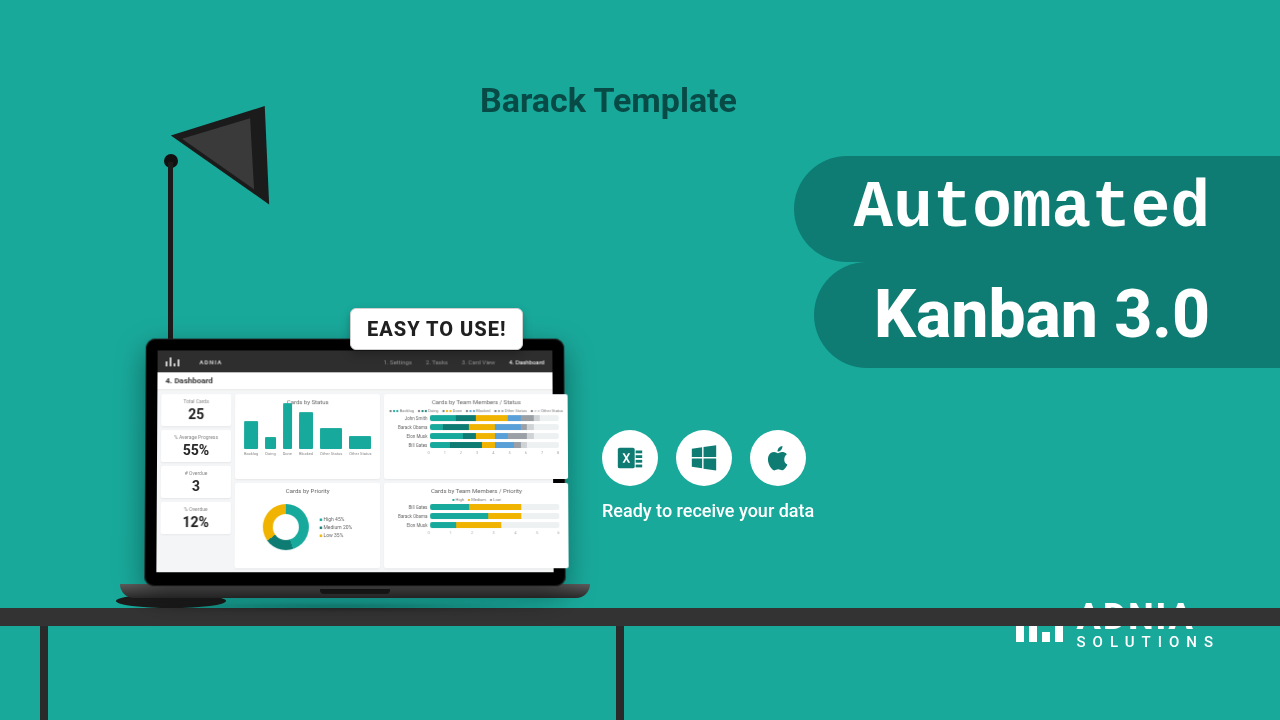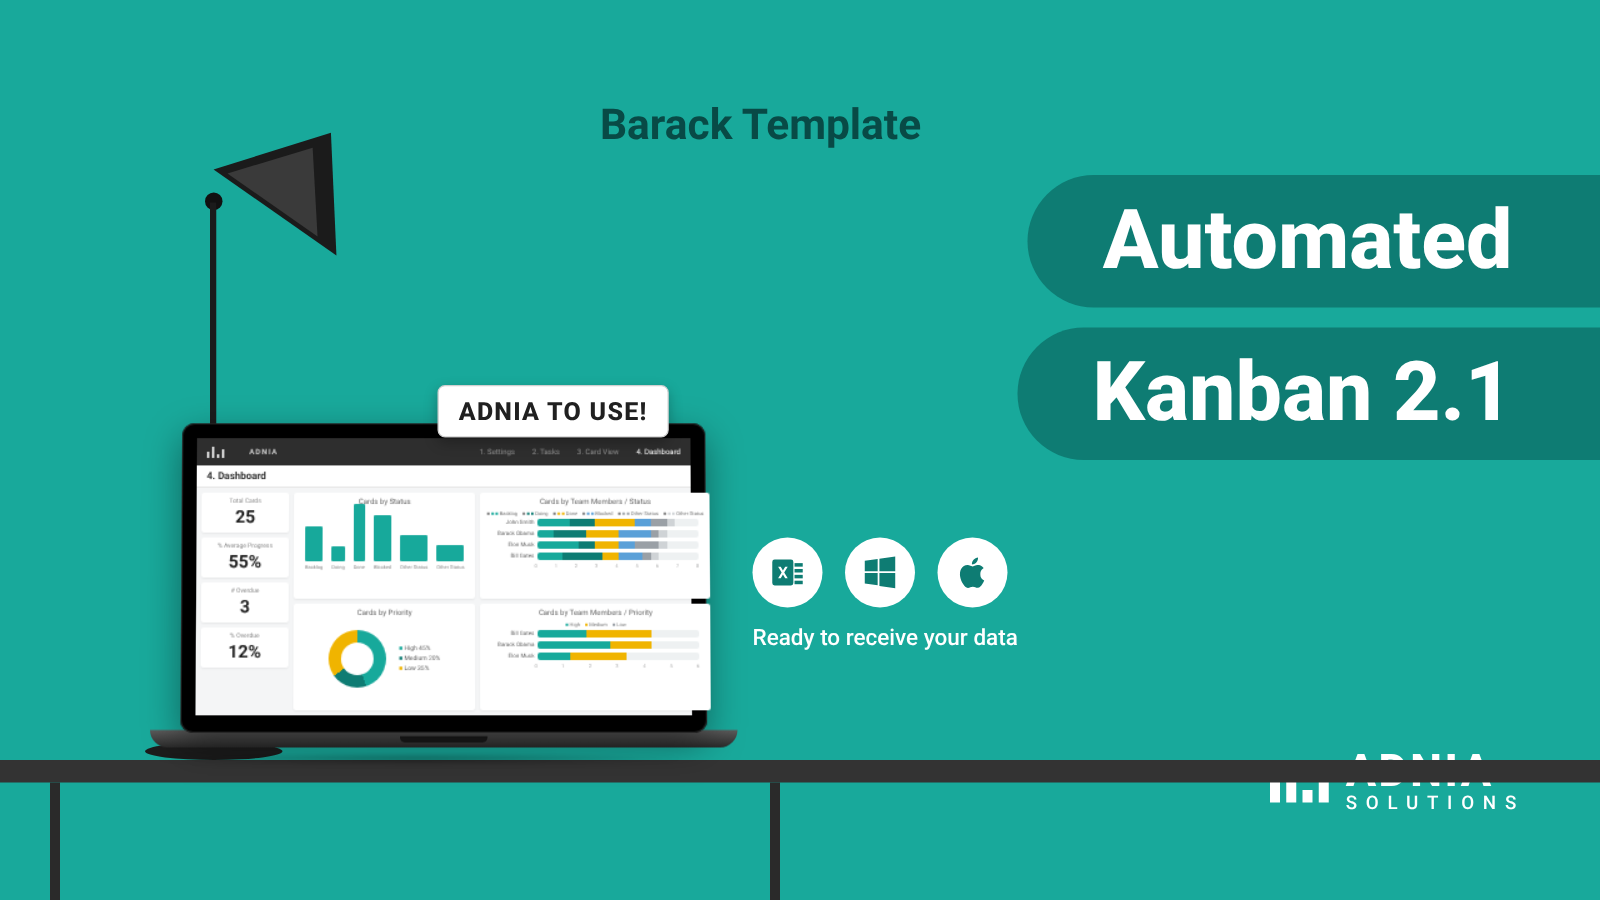--- a/index.html
+++ b/index.html
@@ -13,21 +13,21 @@
   .pill {
     position: absolute;
     right: 0;
     background: #0e7c73;
     color: #fff;
     font-weight: 800;
     border-radius: 80px 0 0 80px;
     padding: 20px 70px 20px 60px;
     line-height: 1;
   }
-  .pill-1 { top: 140px; font-size: 66px; }
+  .pill-1 { top: 156px; font-size: 66px; font-family: Liberation Mono, monospace; }
   .pill-2 { top: 262px; font-size: 66px; }
 
   
   .easy-badge {
     position: absolute;
     left: 350px; top: 308px;
     background: #fff;
     border: 1px solid #d0d0d0;
     border-radius: 6px;
     padding: 8px 16px;
@@ -215,21 +215,21 @@
     background: radial-gradient(ellipse at center, rgba(0,0,0,0.35), transparent 70%);
     filter: blur(2px);
   }
 </style>
 </head>
 <body>
 
 <div class="eyebrow">Barack Template</div>
 
 <div class="pill pill-1">Automated</div>
-<div class="pill pill-2">Kanban 2.1</div>
+<div class="pill pill-2">Kanban 3.0</div>
 
 <div class="platform-row">
   <div class="platform-icon">
     <svg viewBox="0 0 32 32" fill="#0e7c73">
         <rect x="3" y="5" width="18" height="22" rx="2"></rect>
         <rect x="22" y="8" width="7" height="3" fill="#0e7c73"></rect>
         <rect x="22" y="13" width="7" height="3"></rect>
         <rect x="22" y="18" width="7" height="3"></rect>
         <rect x="22" y="23" width="7" height="3"></rect>
         <path d="M8 11l3 5-3 5h2.2l1.9-3.3L14 21h2.2l-3-5 3-5H14l-1.9 3.3L10.2 11z" fill="#fff"></path>
@@ -266,21 +266,21 @@
 <div class="desk-leg-r"></div>
 
 <div class="lamp">
   <div class="shade"></div>
   <div class="shade-inner"></div>
   <div class="joint"></div>
   <div class="pole"></div>
   <div class="base"></div>
 </div>
 
-<div class="easy-badge">ADNIA TO USE!</div>
+<div class="easy-badge">EASY TO USE!</div>
 
 <div class="floor-shadow"></div>
 
 <div class="laptop">
   <div class="screen-frame">
     <div class="dash">
 
       <div class="dash-top">
         <div class="logo-mini">
             <span></span>

